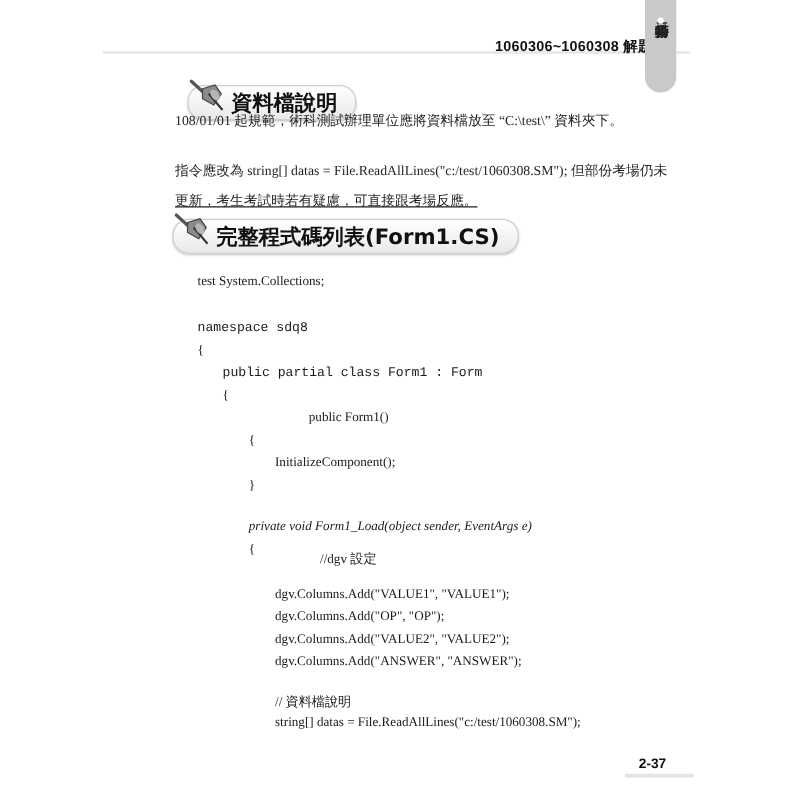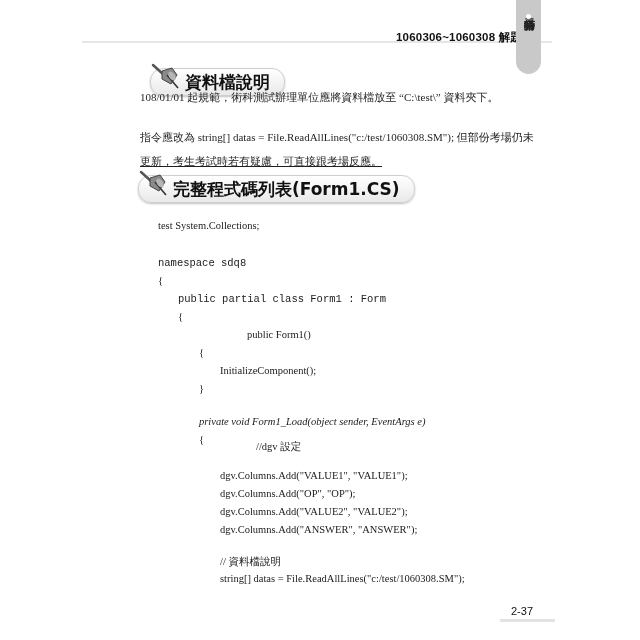--- a/index.html
+++ b/index.html
@@ -11,21 +11,21 @@
   .side-tab-dot { width:5px; height:5px; background:#fff; border-radius:50%; margin-top:4px; }
 
   .section-head { position:absolute; display:flex; align-items:center; }
   .pill { height:26px; border-radius:13px; background:linear-gradient(#ffffff, #e9e9e9); border:1px solid #cfcfcf; box-shadow:0 1px 2px rgba(0,0,0,0.25); display:flex; align-items:center; padding-left:34px; padding-right:14px; font-family:"DejaVu Sans", sans-serif; font-weight:bold; font-size:17px; color:#111; white-space:nowrap; }
   .pin { position:absolute; left:0; top:-6px; width:32px; height:30px; }
 
   .para { position:absolute; left:140px; font-family:"Liberation Serif", serif; font-size:11px; color:#1f1f1f; line-height:19px; }
   .code { position:absolute; left:158px; top:220px; font-family:"Liberation Serif", serif; font-size:10.5px; color:#1a1a1a; }
   .code-line { position:absolute; white-space:pre; }
 
-  .page-num { position:absolute; left:511px; top:605px; font-family:"Liberation Sans", sans-serif; font-weight:normal; font-size:11px; color:#111;text-align:center; }
+  .page-num { position:absolute; left:511px; top:605px; font-family:"Liberation Sans", sans-serif; font-weight:bold; font-size:11px; color:#111;text-align:center; }
   .page-rule { position:absolute; left:500px; top:619px; width:55px; height:3px; background:#e3e3e3; }
 </style>
 </head>
 <body>
 
 <div class="header-rule"></div>
 <div class="header-title">1060306~1060308 解題</div>
 <div class="side-tab">
   <div class="side-tab-text">術科第二套</div>
   <div class="side-tab-dot"></div>

